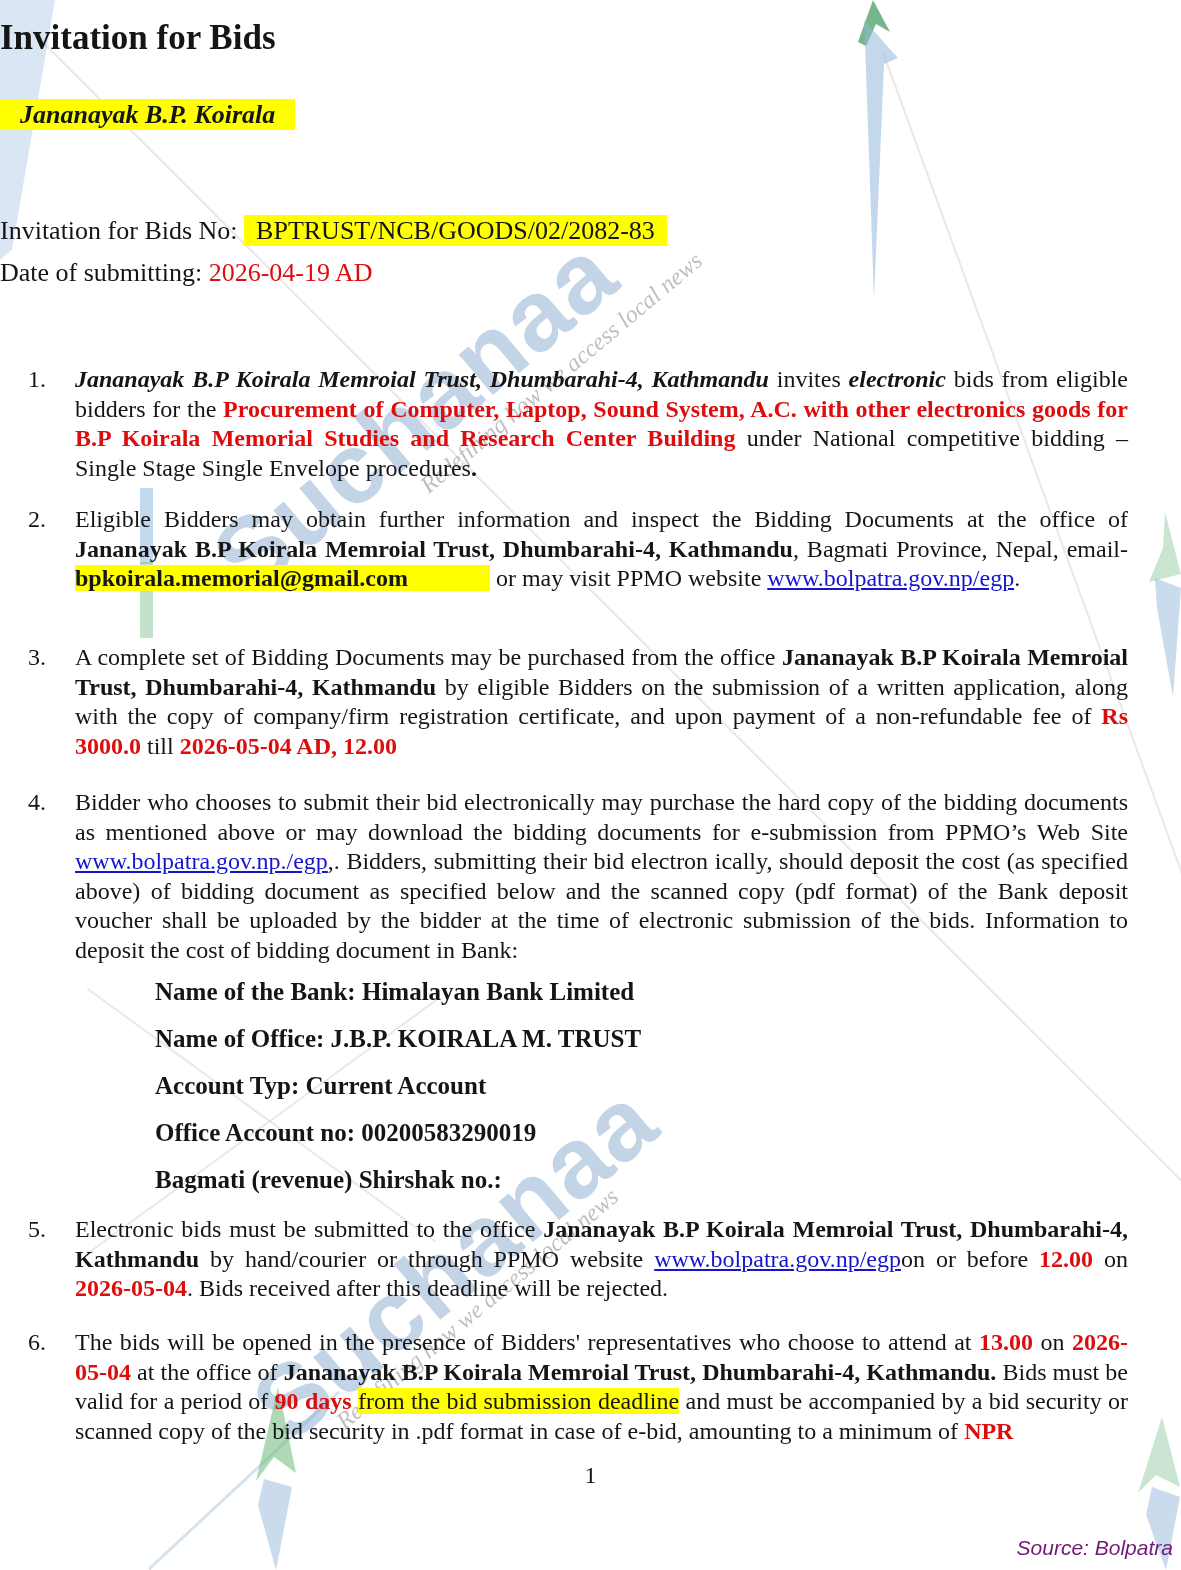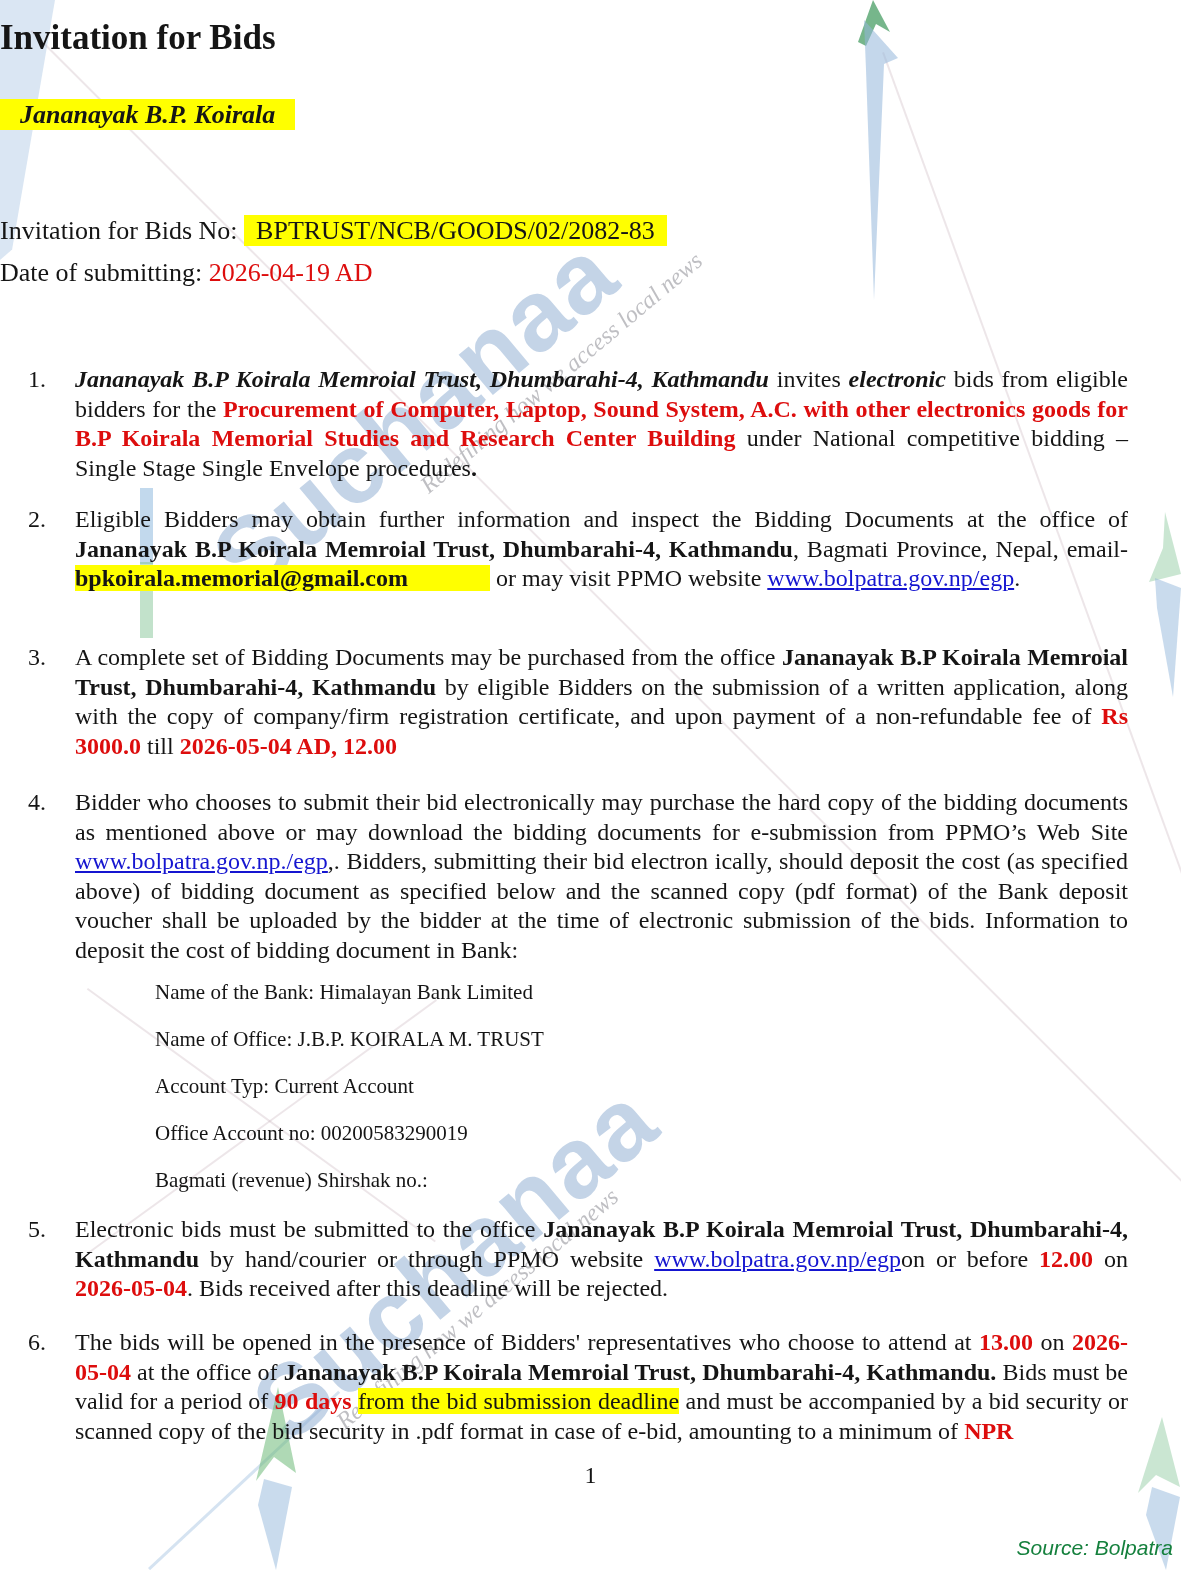--- a/index.html
+++ b/index.html
@@ -70,26 +70,26 @@
     margin:0;font-size:24px;line-height:29.5px;
     text-align:justify;text-align-last:left;
   }
   .seg.b{font-weight:bold;}
   .seg.bi{font-weight:bold;font-style:italic;}
   .seg.rbi{color:var(--accent-red);font-weight:bold;}
   .seg.hl{background:var(--highlight-yellow);}
   .seg.pad{padding-right:82px;}
   .seg.link{color:var(--link-blue);text-decoration:underline;cursor:pointer;}
   .bank-block{margin-top:12px;padding-left:80px;}
-  .bank-line{font-size:21px;font-weight:normal;line-height:30px;margin-top:17px;}
+  .bank-line{font-size:25px;font-weight:bold;line-height:30px;margin-top:17px;}
   .bank-line:first-child{margin-top:0;}
   .page-number{position:absolute;left:0;top:1462px;width:100%;text-align:center;font-size:24px;}
   .source-note{
     position:absolute;right:8px;top:1536px;
-    font-family:"Liberation Sans",sans-serif;font-style:italic;font-size:21px;color:#15803d;
+    font-family:"Liberation Sans",sans-serif;font-style:italic;font-size:21px;color:#701a75;
   }
 </style>
 </head>
 <body>
 
 <div class="page">
 
   <div class="decor">
     <div class="sliver-topleft"></div>
 

